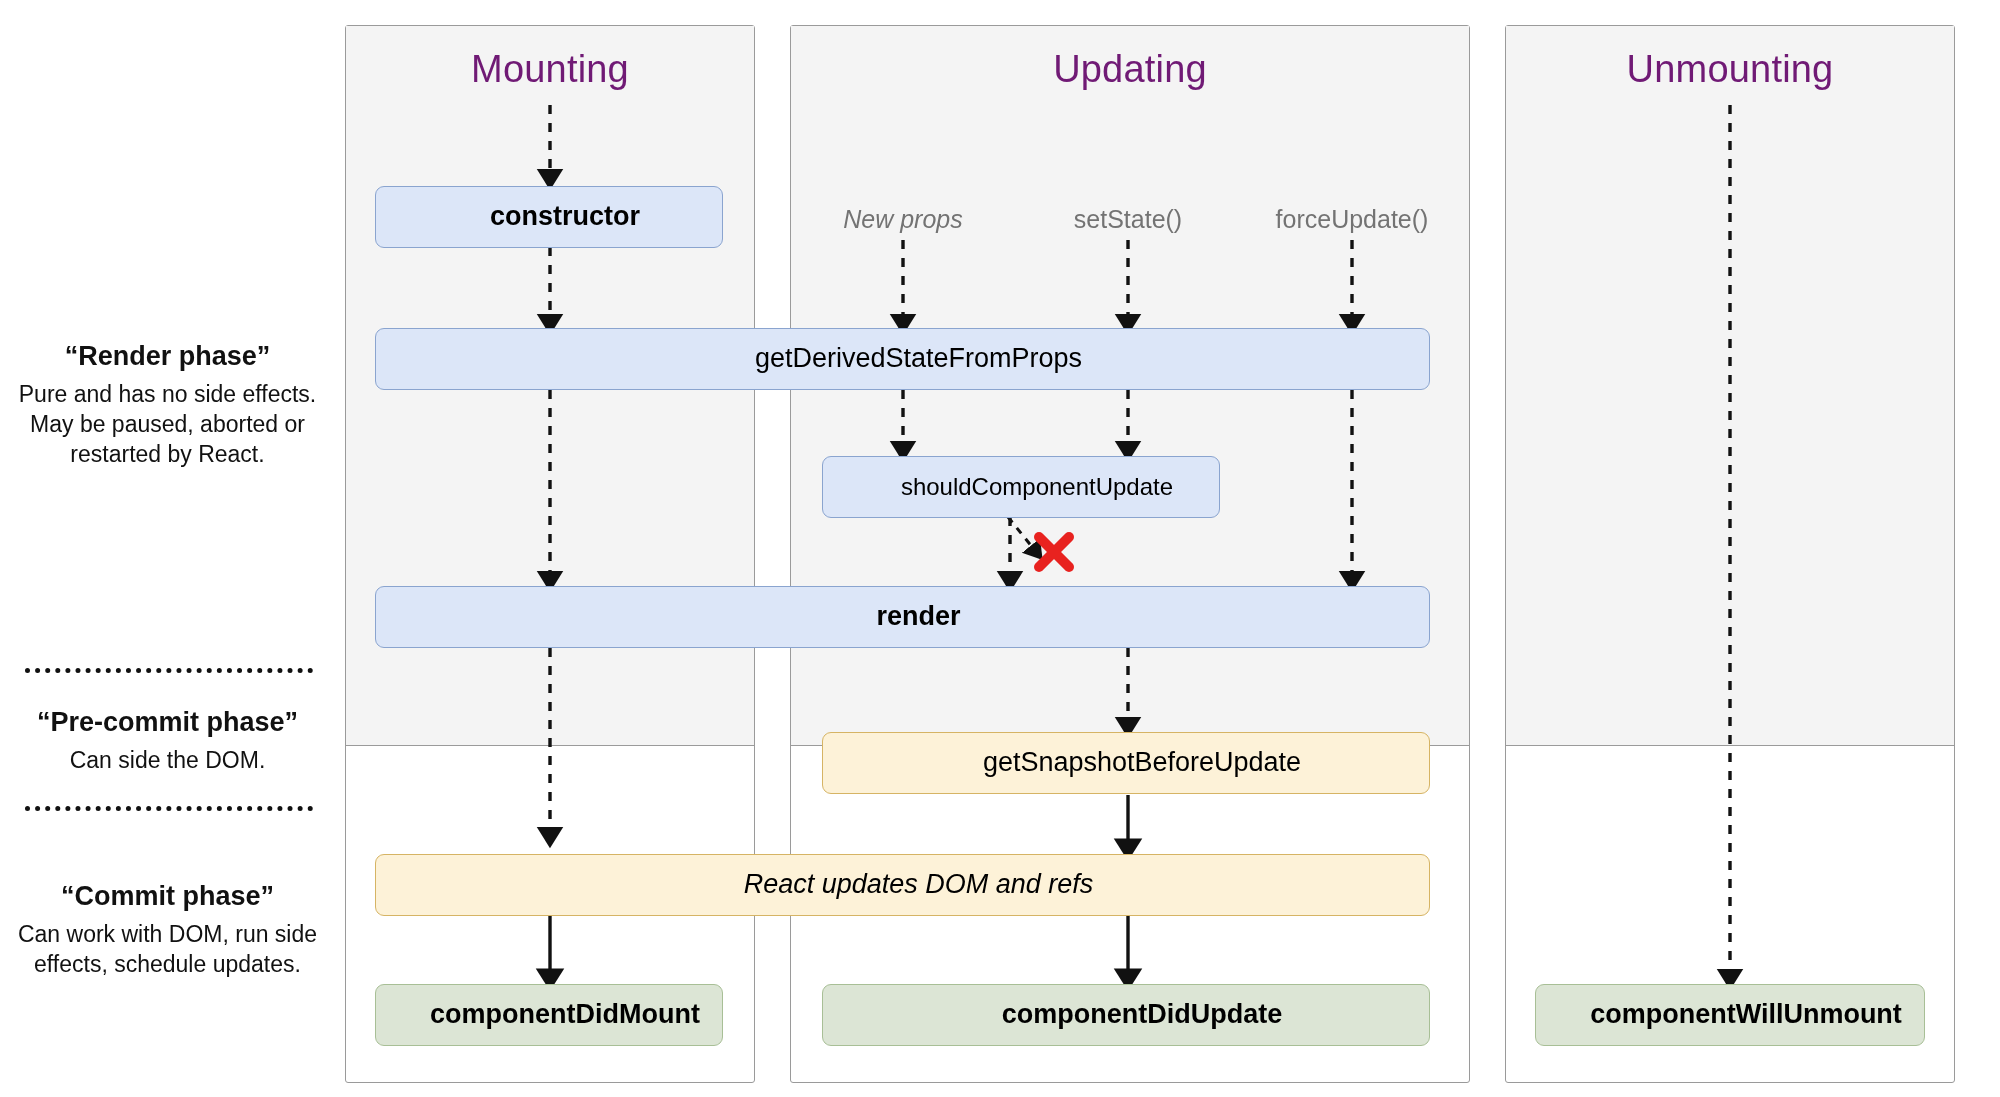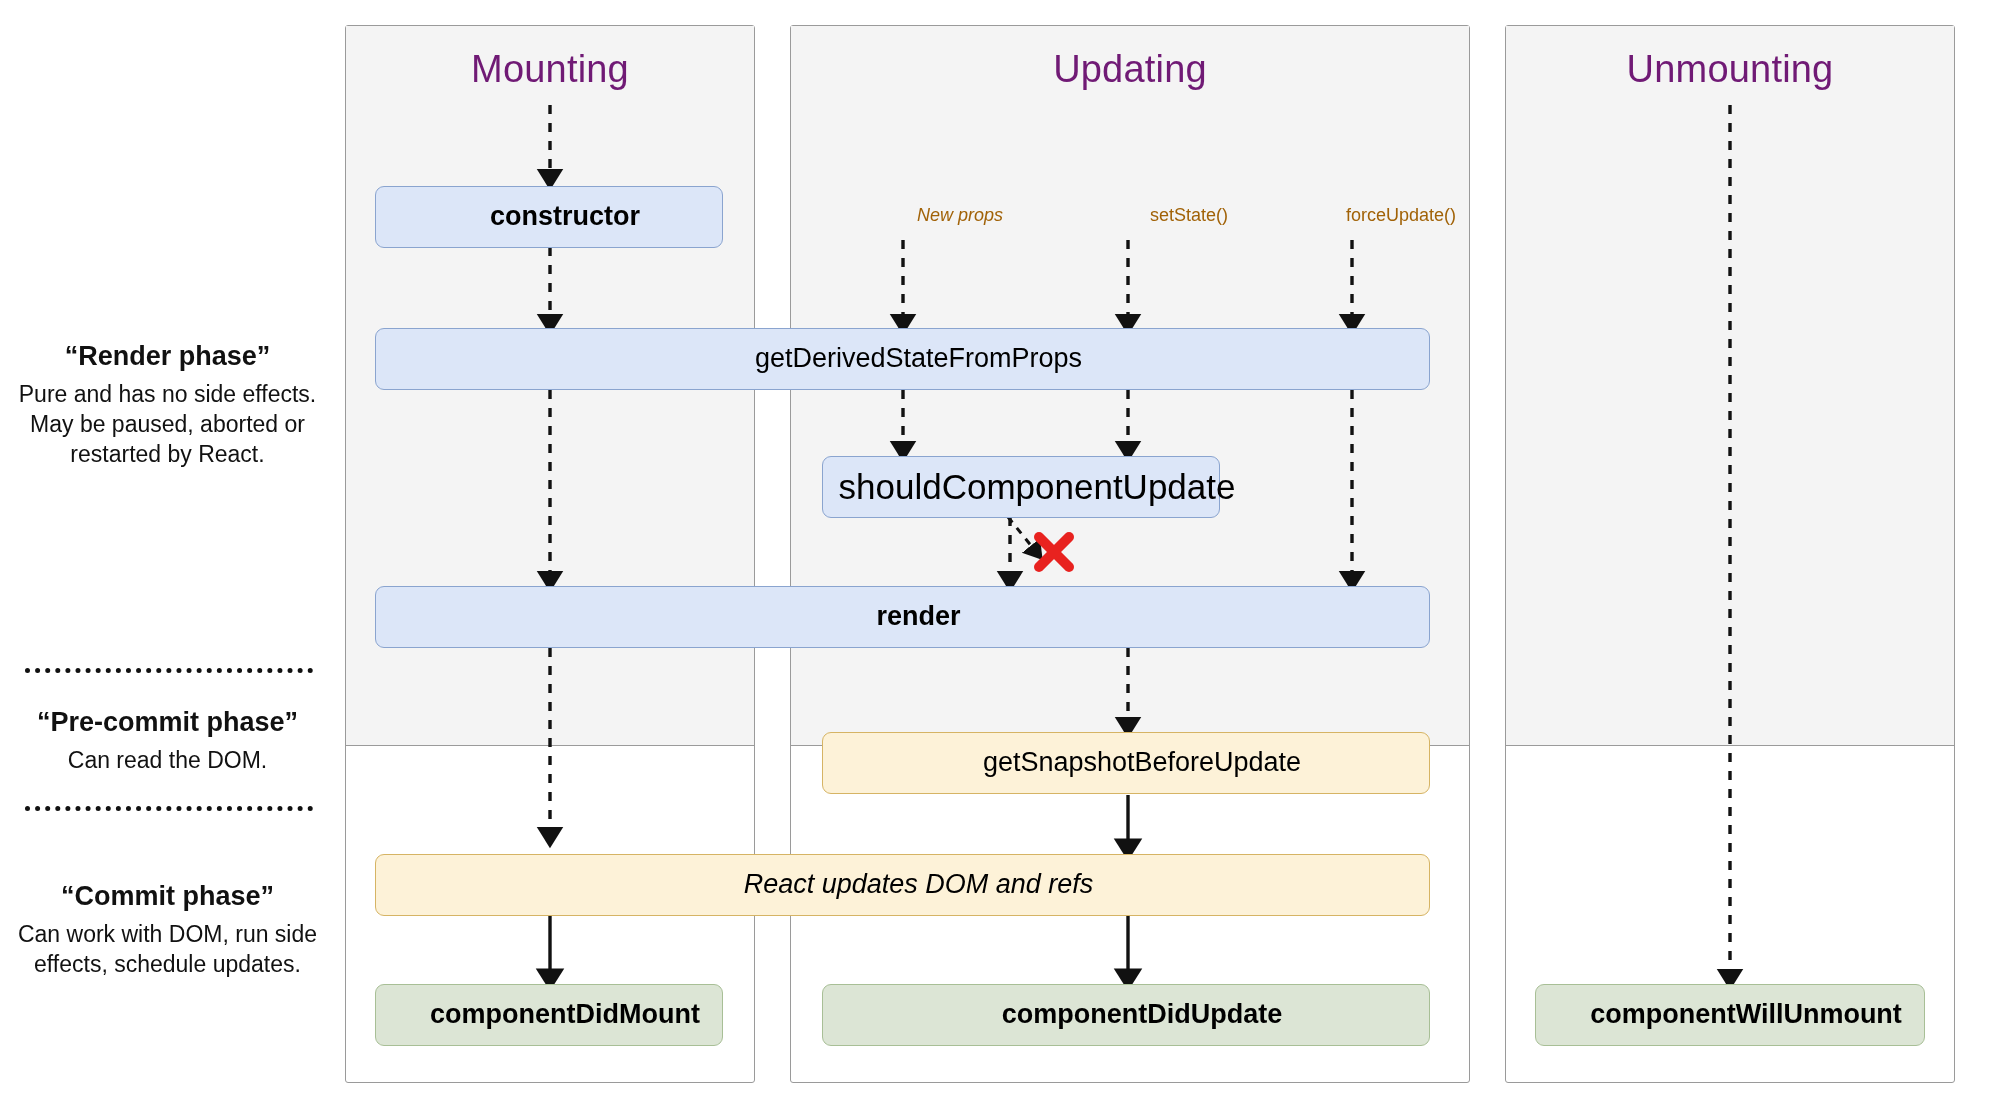--- a/index.html
+++ b/index.html
@@ -21,21 +21,21 @@
         display:flex;align-items:center;justify-content:center;
         text-align:center;line-height:1.15;padding-left:32px;}
   .node.blue  {background:#dce6f8;border:1.5px solid #8aa4cf;}
   .node.yellow{background:#fdf2d8;border:1.5px solid #d6b464;}
   .node.green {background:#dce5d5;border:1.5px solid #a8bf96;}
   .node .txt{display:block;padding:0 12px;}
   .b{font-weight:700;}
   .i{font-style:italic;}
 
   
-  .trigger{position:absolute;text-align:right;font-size:18px;color:#a16207;
+  .trigger{position:absolute;text-align:center;font-size:25px;color:#737373;
            white-space:nowrap;}
 
   
   .legend{position:absolute;text-align:center;}
   .legend .hd{font-size:27px;font-weight:700;color:#111;
               line-height:1.25;margin-bottom:6px;white-space:nowrap;}
   .legend .bd{font-size:23px;font-weight:400;color:#111;line-height:1.3;}
   .legend-rule{position:absolute;height:0;
                border-top:5px dotted #111;}
 
@@ -68,21 +68,21 @@
 
   <div class="legend" style="left:10px;top:340px;width:315px;">
     <div class="hd">“Render phase”</div>
     <div class="bd">Pure and has no side effects. May be paused, aborted or restarted by React.</div>
   </div>
 
   <div class="legend-rule" style="left:25px;top:668px;width:288px;"></div>
 
   <div class="legend" style="left:10px;top:706px;width:315px;">
     <div class="hd">“Pre-commit phase”</div>
-    <div class="bd">Can read the DOM.</div>
+    <div class="bd">Can side the DOM.</div>
   </div>
 
   <div class="legend-rule" style="left:25px;top:806px;width:288px;"></div>
 
   <div class="legend" style="left:10px;top:880px;width:315px;">
     <div class="hd">“Commit phase”</div>
     <div class="bd">Can work with DOM, run side effects, schedule updates.</div>
   </div>
 
   <svg id="arrows" viewBox="0 0 2000 1097" xmlns="http://www.w3.org/2000/svg">
@@ -141,21 +141,21 @@
 
   <div class="node blue" style="left:375px;top:186px;width:348px;height:62px;">
     <span class="txt b" style="font-size:27px;">constructor</span>
   </div>
 
   <div class="node blue" style="left:375px;top:328px;width:1055px;height:62px;">
     <span class="txt" style="font-size:27px;">getDerivedStateFromProps</span>
   </div>
 
   <div class="node blue" style="left:822px;top:456px;width:398px;height:62px;">
-    <span class="txt" style="font-size:35px;">shouldComponentUpdate</span>
+    <span class="txt" style="font-size:24px;">shouldComponentUpdate</span>
   </div>
 
   <div class="node blue" style="left:375px;top:586px;width:1055px;height:62px;">
     <span class="txt b" style="font-size:27px;">render</span>
   </div>
 
   <div class="node yellow" style="left:822px;top:732px;width:608px;height:62px;">
     <span class="txt" style="font-size:27px;">getSnapshotBeforeUpdate</span>
   </div>
 

